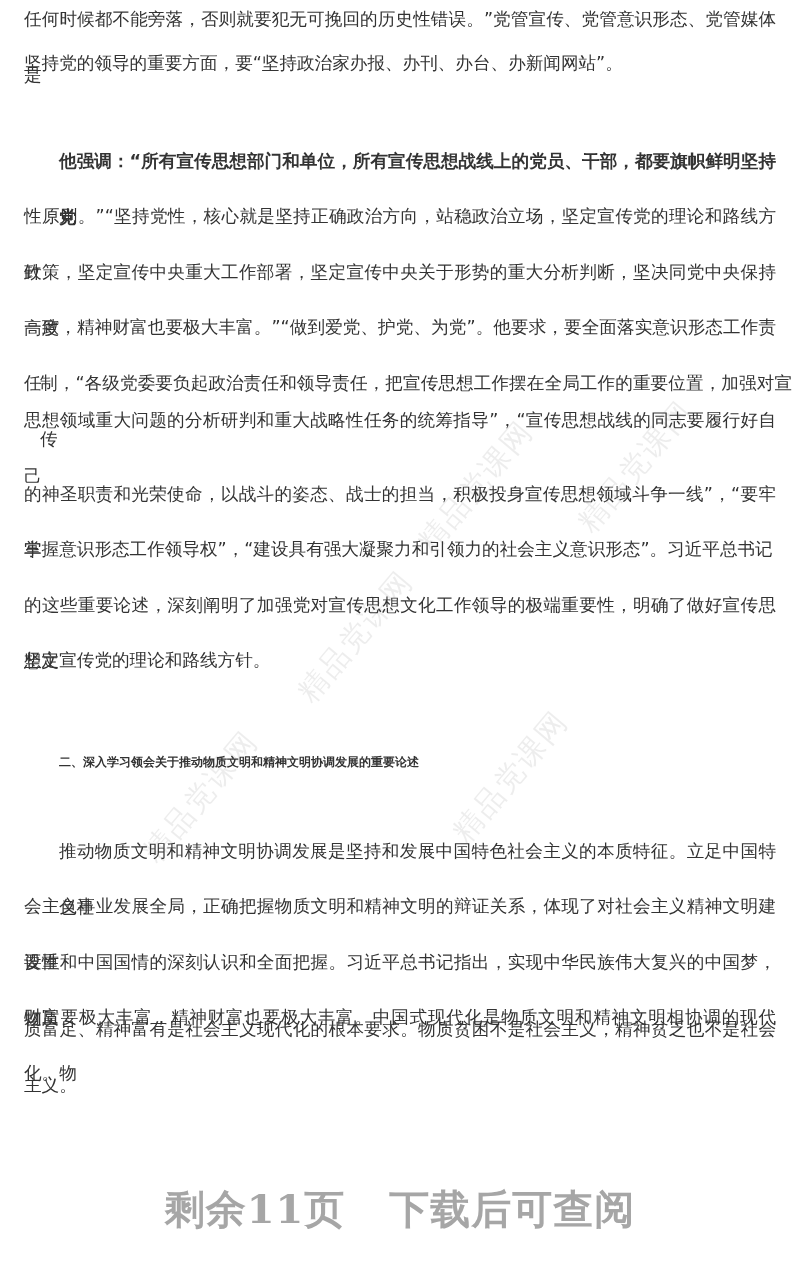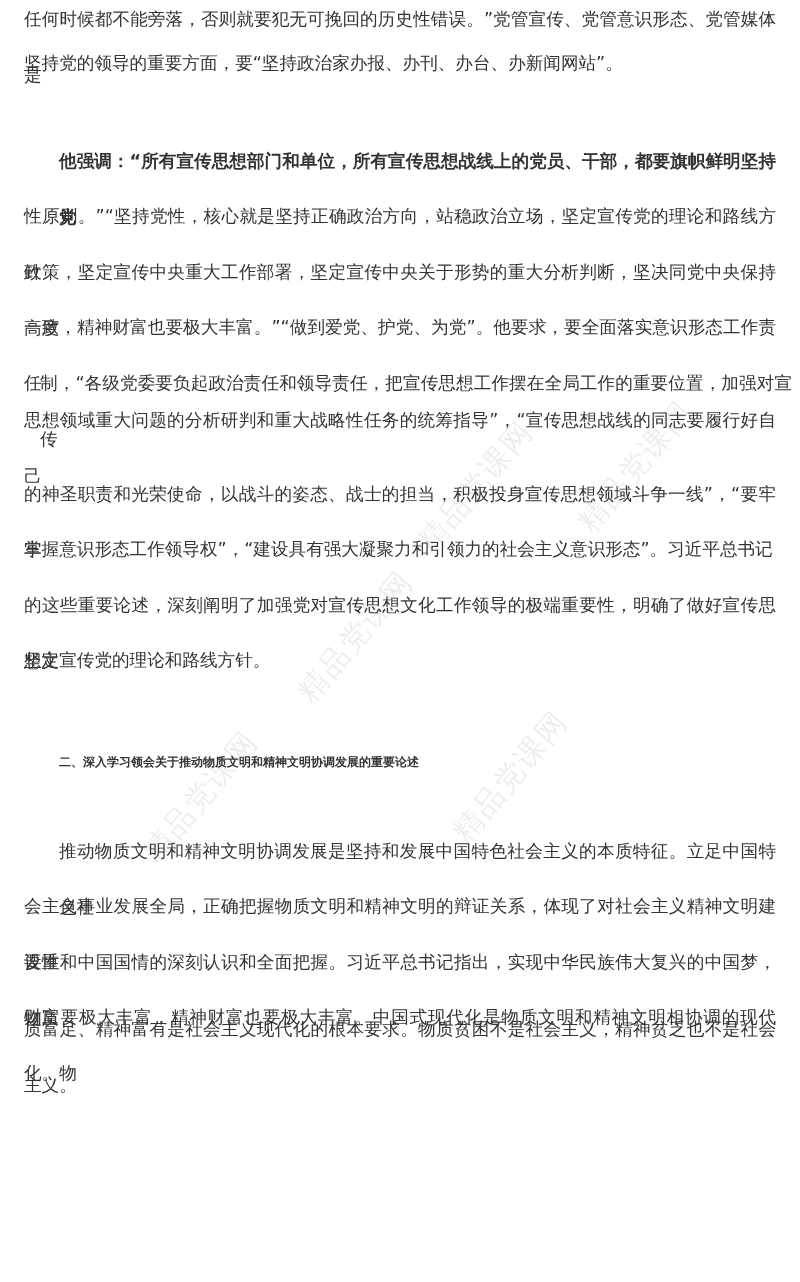--- a/index.html
+++ b/index.html
@@ -104,14 +104,17 @@
   <div class="heading" style="top:750px;">二、深入学习领会关于推动物质文明和精神文明协调发展的重要论述</div>
 
   <div>
     <div class="para" style="top:824px; left:59px; width:717px;">推动物质文明和精神文明协调发展是坚持和发展中国特色社会主义的本质特征。立足中国特色社</div>
     <div class="para" style="top:879px;">会主义事业发展全局，正确把握物质文明和精神文明的辩证关系，体现了对社会主义精神文明建设重</div>
     <div class="para" style="top:935px;">要性和中国国情的深刻认识和全面把握。习近平总书记指出，实现中华民族伟大复兴的中国梦，物质</div>
     <div class="para" style="top:990px;">财富要极大丰富，精神财富也要极大丰富。中国式现代化是物质文明和精神文明相协调的现代化。物</div>
     <div class="para" style="top:1002px;">质富足、精神富有是社会主义现代化的根本要求。物质贫困不是社会主义，精神贫乏也不是社会主义。</div>
   </div>
 
+  <div class="more-banner">
+    <span>剩余11页</span><span class="gap"></span><span>下载后可查阅</span>
+  </div>
 
 </div>
 
 </body></html>

